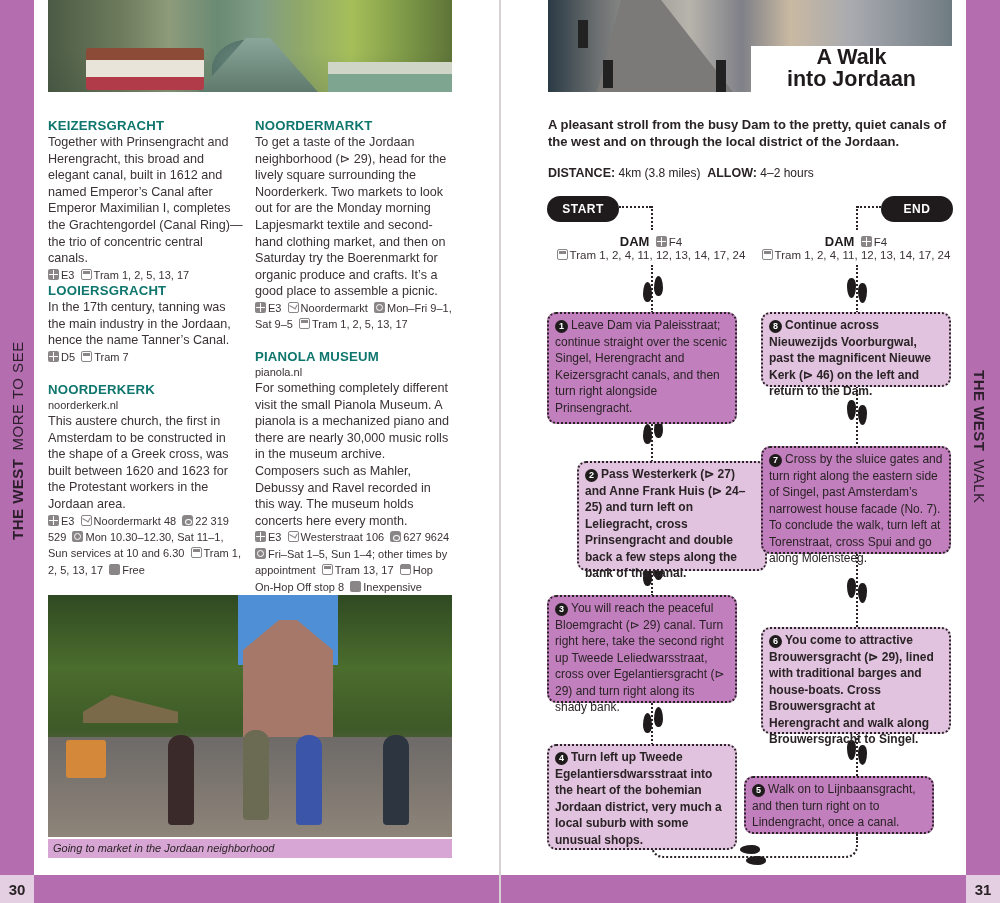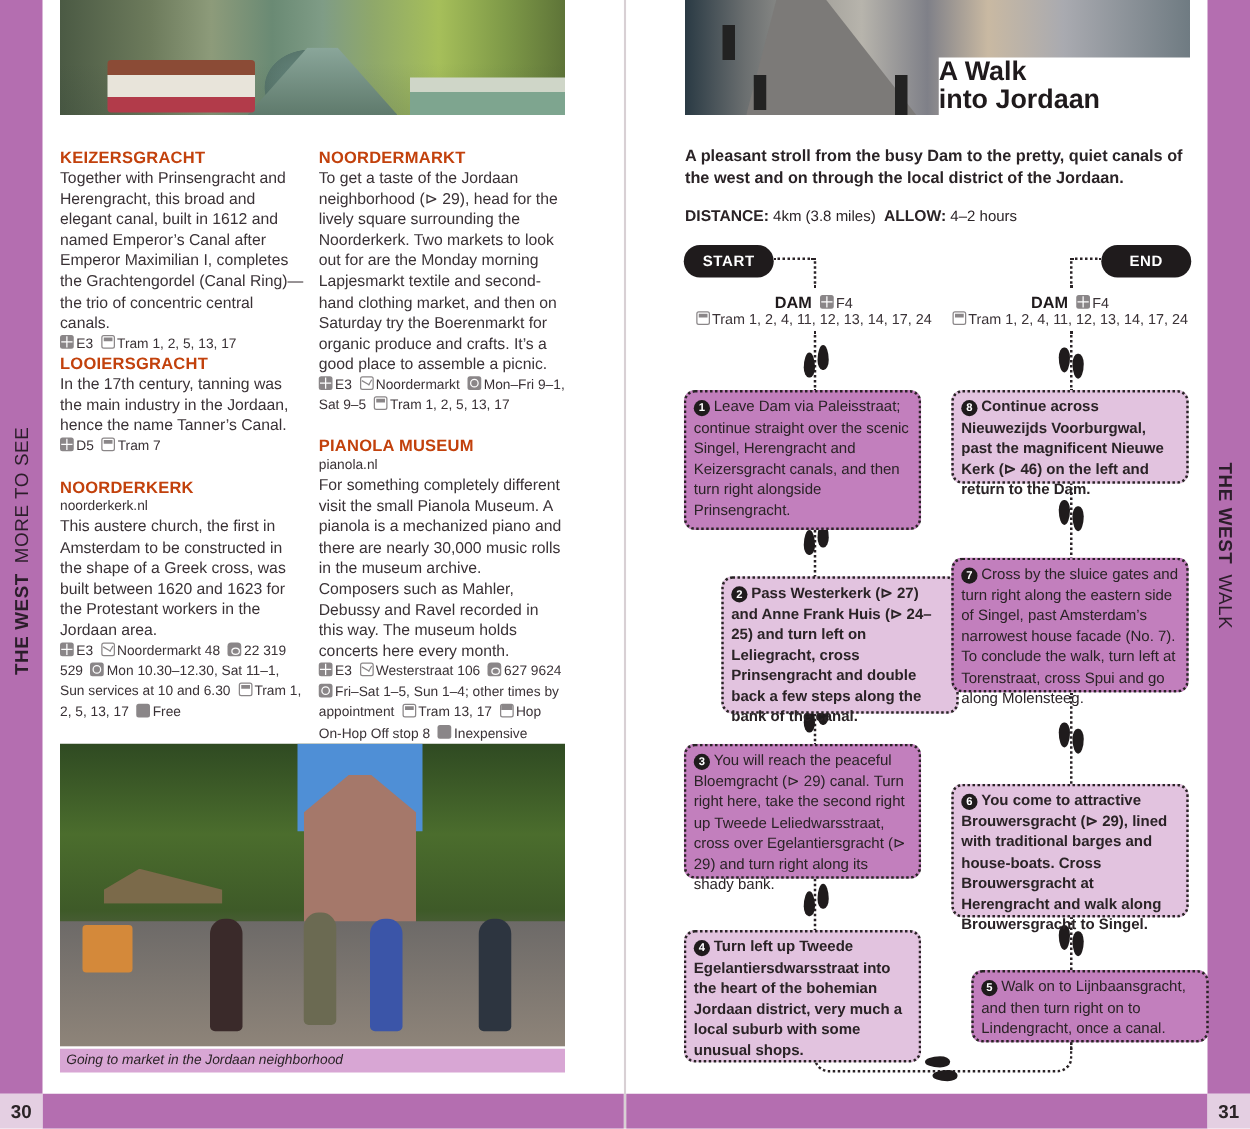--- a/index.html
+++ b/index.html
@@ -46,21 +46,21 @@
   .photo-market .church { position: absolute; left: 195px; top: 25px; width: 90px; height: 120px; background: #a5786a; clip-path: polygon(40% 0, 60% 0, 100% 25%, 100% 100%, 0 100%, 0 25%); }
   .photo-market .ground { position: absolute; left: 0; bottom: 0; width: 404px; height: 100px; background: linear-gradient(180deg, #6d6a68, #8e8479); }
   .photo-market .tent { position: absolute; left: 35px; top: 100px; width: 95px; height: 28px; background: #7b6a4a; clip-path: polygon(30% 0, 100% 60%, 100% 100%, 0 100%, 0 60%); }
   .photo-market .tin { position: absolute; left: 18px; top: 145px; width: 40px; height: 38px; background: #d4893a; border-radius: 3px; }
   .photo-market .person { position: absolute; width: 26px; height: 90px; border-radius: 12px 12px 4px 4px; }
 
   .caption { position: absolute; left: 48px; top: 839px; width: 404px; height: 19px; background: #d8a6d4; font-style: italic; font-size: 11px; padding: 3px 5px; color: #2a2326; }
 
   
   .entry { position: absolute; width: 198px; font-size: 12.6px; line-height: 16.6px; color: #3a3236; }
-  .entry h3 { font-size: 13.2px; font-weight: 700; letter-spacing: 0.2px; color: #c2410c; line-height: 16px; }
+  .entry h3 { font-size: 13.2px; font-weight: 700; letter-spacing: 0.2px; color: #0f766e; line-height: 16px; }
   .entry .url { font-size: 11px; line-height: 15px; }
   .entry .meta { font-size: 11px; line-height: 16.4px; color: #3a3236; }
   .ic { display: inline-block; width: 11px; height: 11px; background: #8a8688; border-radius: 2px; vertical-align: -1px; margin-right: 2px; position: relative; }
   .ic.grid::before, .ic.grid::after { content: ""; position: absolute; background: #fff; }
   .ic.grid::before { left: 5px; top: 1px; width: 1px; height: 9px; }
   .ic.grid::after { left: 1px; top: 5px; width: 9px; height: 1px; }
   .ic.tram { background: #fff; border: 1.5px solid #8a8688; }
   .ic.tram::after { content: ""; position: absolute; left: 1px; top: 1px; right: 1px; height: 3px; background: #8a8688; }
   .ic.mail { background: #fff; border: 1.5px solid #8a8688; }
   .ic.mail::after { content: ""; position: absolute; left: 1px; top: 0; width: 6px; height: 4px; border-bottom: 1px solid #8a8688; border-right: 1px solid #8a8688; transform: rotate(30deg); }
@@ -70,21 +70,21 @@
   .ic.phone::after { content: ""; position: absolute; left: 3px; top: 4px; width: 5px; height: 4px; border: 1px solid #fff; border-radius: 50%; }
   .ic.ticket { background: #8a8688; }
   .ic.bus { background: #fff; border: 1.5px solid #8a8688; }
   .ic.bus::after { content: ""; position: absolute; left: 0; top: 0; right: 0; height: 4px; background: #8a8688; }
 
   
   .photo-walk { position: absolute; left: 47px; top: 0; width: 404px; height: 92px;
     background: linear-gradient(90deg, #2a3a44 0%, #6b6f70 12%, #a09e98 25%, #b7b4ac 35%, #7f8088 48%, #c9b9a2 60%, #a9aab0 75%, #6f7b82 100%); }
   .photo-walk .quay { position: absolute; left: 25px; top: 0; width: 160px; height: 92px; background: #7c7a78; clip-path: polygon(30% 0, 55% 0, 100% 100%, 15% 100%); }
   .photo-walk .post { position: absolute; width: 10px; height: 28px; background: #222; }
-  .title-box { position: absolute; left: 250px; top: 46px; width: 201px; height: 50px; background: #fff; text-align: left; padding-right: 0; }
+  .title-box { position: absolute; left: 250px; top: 46px; width: 201px; height: 50px; background: #fff; text-align: center; padding-right: 0; }
   .title-box .t { font-size: 21.5px; font-weight: 700; line-height: 22px; color: #1f1a1c; }
 
   .intro { position: absolute; left: 47px; top: 116px; width: 410px; font-size: 13px; font-weight: 700; line-height: 17px; color: #2a2326; }
   .stats { position: absolute; left: 47px; top: 166px; font-size: 12px; color: #2a2326; }
   .stats b { font-weight: 700; font-size: 12.5px; }
 
   .pill { position: absolute; height: 26px; background: #1f1b1c; color: #fff; font-weight: 700; font-size: 12px; border-radius: 13px; display: flex; align-items: center; justify-content: center; letter-spacing: 0.5px; }
   .dam { position: absolute; text-align: center; font-size: 11.5px; color: #3a3236; width: 200px; }
   .dam .dt { font-weight: 700; font-size: 13px; color: #1f1a1c; }
 
@@ -301,19 +301,19 @@
 
   <div class="step light" style="left:260px; top:312px; height:75px;">
     <span class="num">8</span><span>Continue across Nieuwezijds Voorburgwal, past the magnificent Nieuwe Kerk (⊳ 46) on the left and return to the Dam.</span>
   </div>
   <div class="step dark" style="left:260px; top:446px; height:108px;">
     <span class="num">7</span><span>Cross by the sluice gates and turn right along the eastern side of Singel, past Amsterdam’s narrowest house facade (No. 7). To conclude the walk, turn left at Torenstraat, cross Spui and go along Molensteeg.</span>
   </div>
   <div class="step light" style="left:260px; top:627px; height:107px;">
     <span class="num">6</span><span>You come to attractive Brouwersgracht (⊳ 29), lined with traditional barges and house-boats. Cross Brouwersgracht at Herengracht and walk along Brouwersgracht to Singel.</span>
   </div>
-  <div class="step dark" style="left:276px; top:776px; height:58px;">
+  <div class="step dark" style="left:243px; top:776px; height:58px;">
     <span class="num">5</span><span>Walk on to Lijnbaansgracht, and then turn right on to Lindengracht, once a canal.</span>
   </div>
 
   <div class="bottom-bar"></div>
   <div class="page-num">31</div>
 </div>
 
 </body></html>

